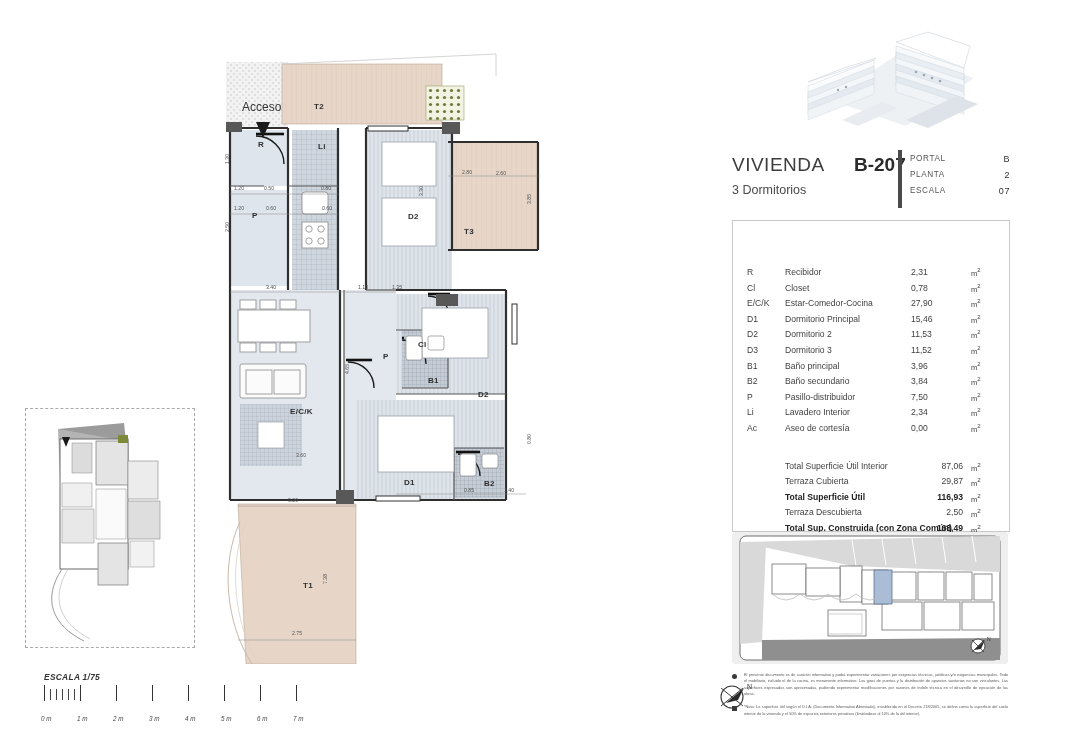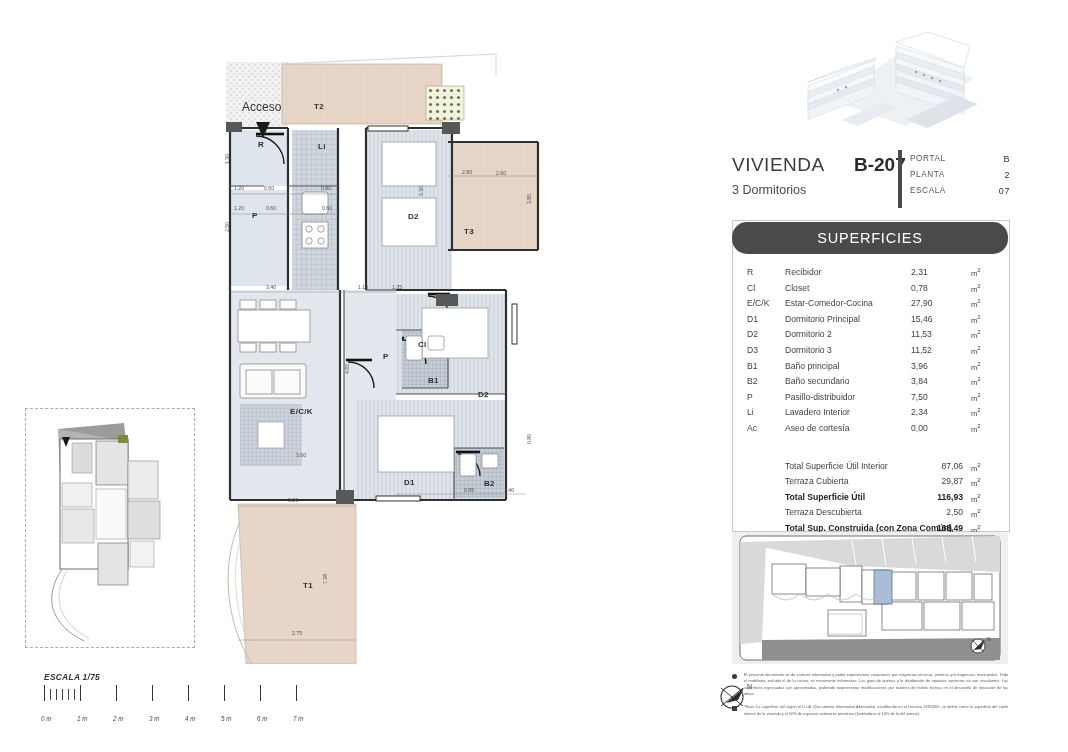--- a/index.html
+++ b/index.html
@@ -521,21 +521,20 @@
             <span class="tv">95,77</span>
             <span class="tu">m<sup>2</sup></span>
           </div>
           <div class="trow bold">
             <span class="tn">Total Construida (BOJA)</span>
             <span class="tv">139,47</span>
             <span class="tu">m<sup>2</sup></span>
           </div>
         </div>
     </div>
-    <div id="surfaces-title">SUPERFICIES</div>
 
     <div id="site-plan" class="nosel">
       <svg width="276" height="132" viewBox="0 0 276 132">
         <rect x="0" y="0" width="276" height="132" fill="#efefef"></rect>
         <rect x="8" y="4" width="260" height="124" rx="6" fill="#ffffff" stroke="#6f6f6f" stroke-width="1"></rect>
         <path d="M8 10 L268 4 L268 40 L120 34 Z" fill="#d9d9d9"></path>
         <g stroke="#ffffff" stroke-width="1">
           <path d="M120 8 L124 34"></path>
             <path d="M150 7 L154 33"></path>
             <path d="M180 6 L184 32"></path>

